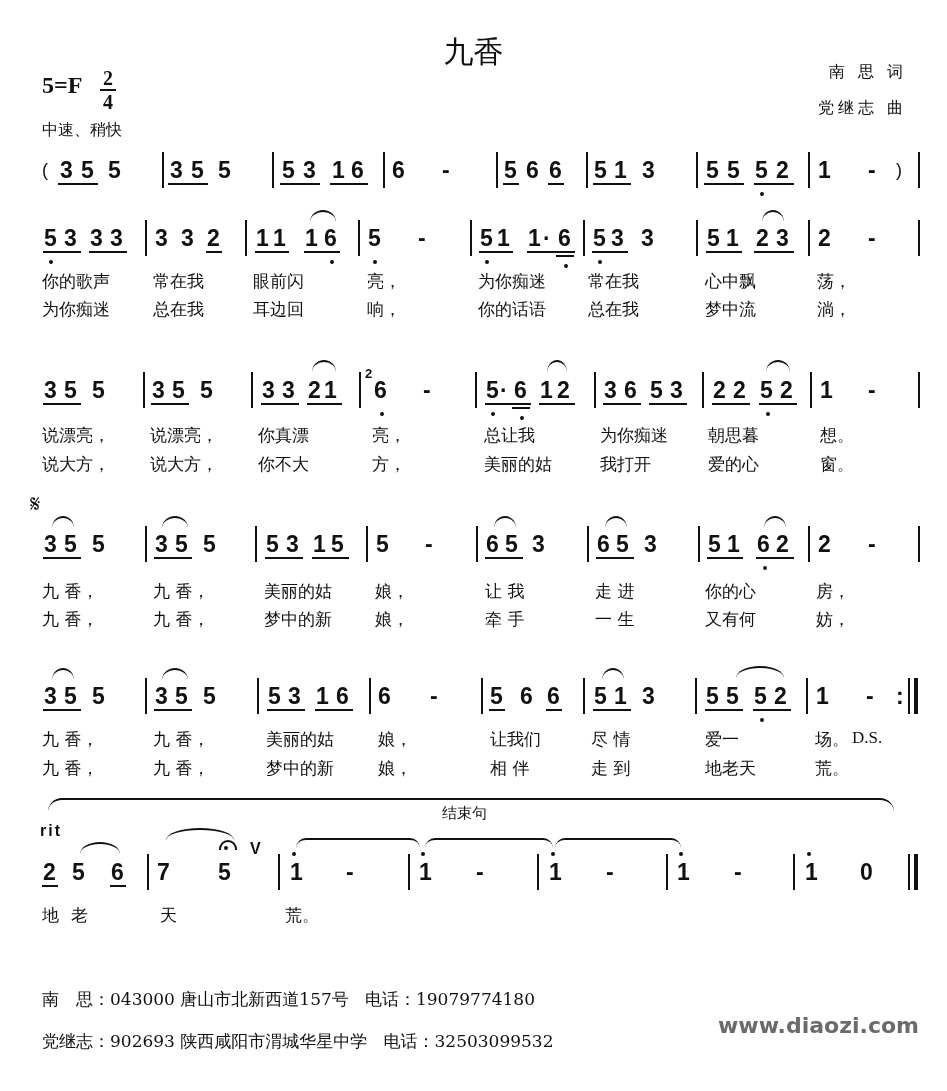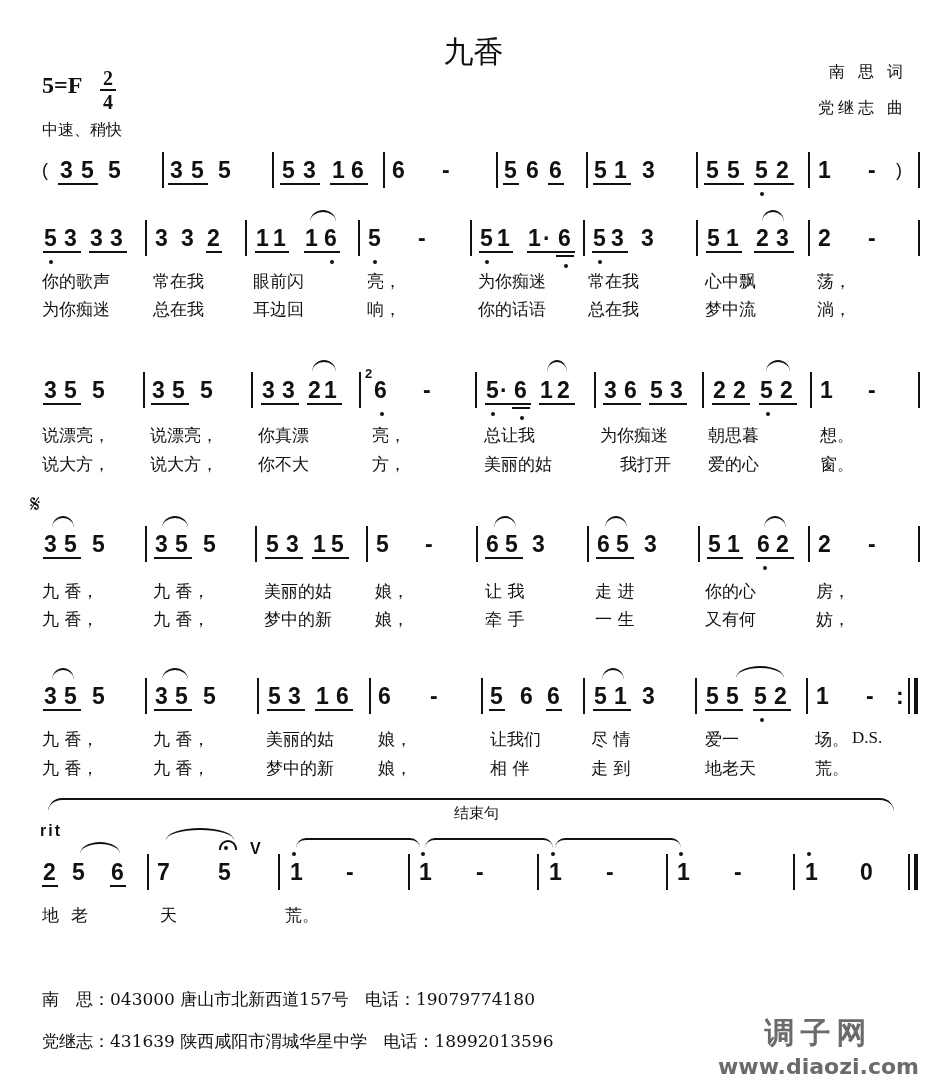--- a/index.html
+++ b/index.html
@@ -232,21 +232,21 @@
     <span style="left:600px">为你痴迷</span>
   <span style="left:708px">朝思暮</span>
     <span style="left:820px">想。</span>
 </div>
 <div class="lyric" style="top:453px;">
   <span style="left:42px">说大方，</span>
     <span style="left:150px">说大方，</span>
   <span style="left:258px">你不大</span>
     <span style="left:372px">方，</span>
   <span style="left:484px">美丽的姑</span>
-    <span style="left:620px">我打开</span>
+    <span style="left:600px">我打开</span>
   <span style="left:708px">爱的心</span>
     <span style="left:820px">窗。</span>
 </div>
 
 <span class="seg" style="left:30px;top:490px;">𝄋</span>
 <div class="staff" style="top:530px;">
   <span class="n" style="left:44px">3</span>
     <span class="n" style="left:64px">5</span>
     <span class="ul" style="left:43px;width:38px"></span>
   <span class="slur" style="left:52px;top:-14px;width:22px"></span>
@@ -380,21 +380,21 @@
     <span style="left:153px">九 香，</span>
   <span style="left:266px">梦中的新</span>
     <span style="left:378px">娘，</span>
   <span style="left:490px">相 伴</span>
     <span style="left:591px">走 到</span>
   <span style="left:705px">地老天</span>
     <span style="left:815px">荒。</span>
 </div>
 
 <div class="abs" style="left:48px;top:798px;width:846px;height:14px;border-top:2px solid #111;border-radius:14px 14px 0 0;"></div>
-<div class="abs serif" style="left:454px;top:804px;font-size:15px;text-align:center;">结束句</div>
+<div class="abs serif" style="left:442px;top:804px;font-size:15px;text-align:center;">结束句</div>
 <div class="abs" style="left:40px;top:822px;font-family:'Liberation Sans',sans-serif;font-size:16px;font-weight:bold;letter-spacing:2px;">rit</div>
 
 <div class="staff" style="top:858px;">
   <span class="n" style="left:43px">2</span>
     <span class="ul" style="left:42px;width:16px"></span>
   <span class="n" style="left:72px">5</span>
   <span class="n" style="left:111px">6</span>
     <span class="ul" style="left:110px;width:16px"></span>
   <span class="slur" style="left:80px;top:-16px;width:40px"></span>
   <span class="bar" style="left:147px"></span>
@@ -431,18 +431,17 @@
   <span class="abs" style="left:425px;top:-20px;width:128px;height:10px;border-top:2px solid #111;border-radius:10px 10px 0 0;"></span>
   <span class="abs" style="left:555px;top:-20px;width:126px;height:10px;border-top:2px solid #111;border-radius:10px 10px 0 0;"></span>
 </div>
 <div class="lyric" style="top:904px;">
   <span style="left:42px;letter-spacing:12px;">地老</span>
   <span style="left:160px">天</span>
   <span style="left:285px">荒。</span>
 </div>
 
 <div class="abs footer" style="top:988px;"><span>南　思：</span><span>043000</span> <span>唐山市北新西道157号</span>   <span>电话：</span><span>19079774180</span></div>
-<div class="abs footer" style="top:1030px;"><span>党继志：</span><span>431639</span> <span>陕西咸阳市渭城华星中学</span>   <span>电话：</span><span>18992013596</span></div>
+<div class="abs footer" style="top:1030px;"><span>党继志：</span><span>902693</span> <span>陕西咸阳市渭城华星中学</span>   <span>电话：</span><span>32503099532</span></div>
 
 <div class="abs watermark">
-  <div class="big">调子网</div>
   <div class="url">www.diaozi.com</div>
 </div>
 
 </body></html>

